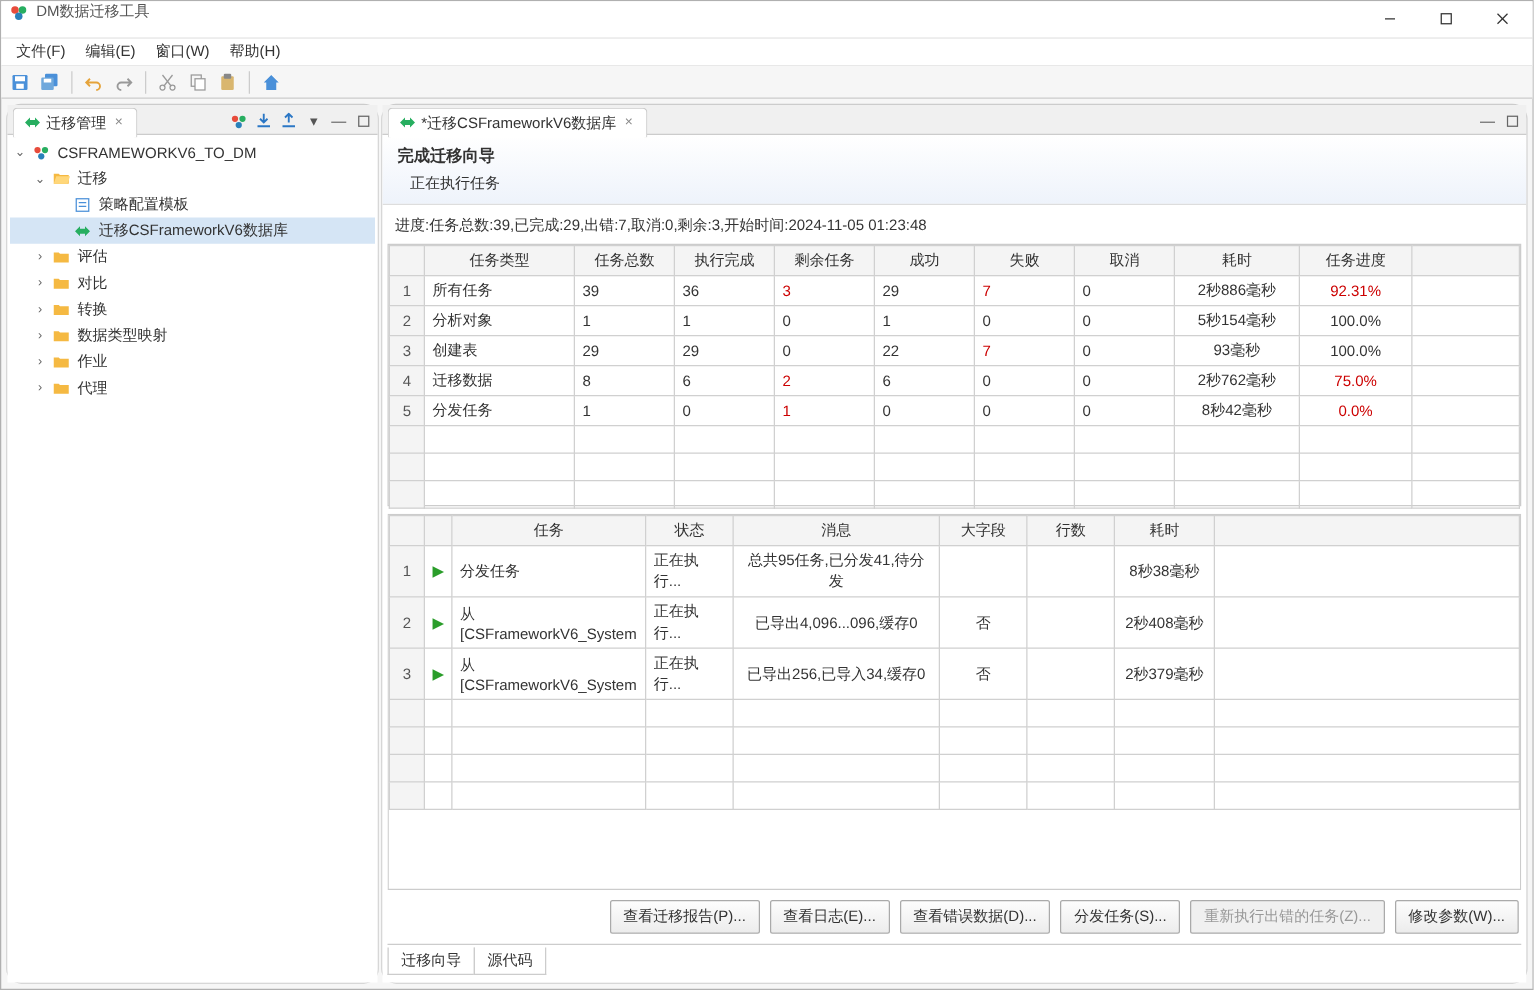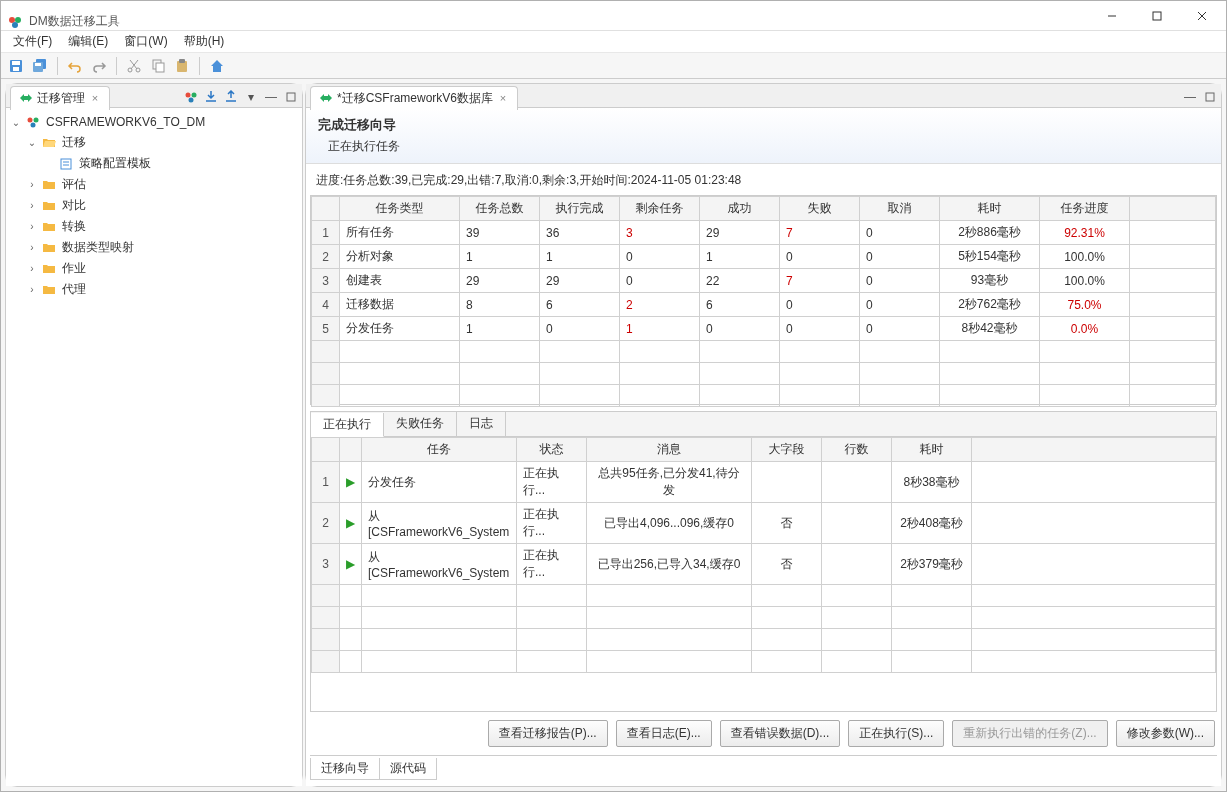--- a/index.html
+++ b/index.html
@@ -1,19 +1,19 @@
 <!DOCTYPE html>
 <html><head>
   <meta charset="utf-8">
   <style>
     * { box-sizing: border-box; margin: 0; padding: 0; }
     body { font-family: "Microsoft YaHei", Tahoma, sans-serif; font-size: 12px; color: #333; background: #fff; overflow: hidden; }
     .window { width: 1227px; height: 792px; border: 1px solid #b0b0b0; display: flex; flex-direction: column; background: #f6f6f6; }
     
-    .titlebar { height: 30px; background: #fff; border-bottom: 1px solid #e0e0e0; display: flex; align-items: flex-end; justify-content: space-between; padding: 0 2px 0 6px; }
+    .titlebar { height: 30px; background: #fff; border-bottom: 1px solid #e0e0e0; display: flex; align-items: flex-start; justify-content: space-between; padding: 0 2px 0 6px; }
     .titlebar-left { display: flex; align-items: center; gap: 6px; }
     .titlebar-icon { width: 16px; height: 16px; display: inline-flex; }
     .titlebar-title { font-size: 12px; color: #555; }
     .win-controls { display: flex; }
     .win-btn { width: 45px; height: 28px; display: flex; align-items: center; justify-content: center; color: #555; }
     
     .menubar { height: 22px; background: #fff; display: flex; align-items: center; padding: 0 4px; border-bottom: 1px solid #e8e8e8; }
     .menuitem { padding: 2px 8px; color: #333; }
     
     .toolbar { height: 26px; background: #f6f6f6; border-bottom: 1px solid #ccc; display: flex; align-items: center; padding: 0 4px; gap: 2px; }
@@ -237,20 +237,28 @@
         </div>
         <div class="tree-node indent-3">
           <span class="tree-icon">
               <svg width="14" height="14">
                 <rect x="2" y="2" width="10" height="10" fill="#fff" stroke="#4a90d9"></rect>
                 <line x1="4" y1="5" x2="10" y2="5" stroke="#4a90d9"></line>
                 <line x1="4" y1="8" x2="10" y2="8" stroke="#4a90d9"></line>
               </svg>
             </span>
           <span class="tree-label">策略配置模板</span>
+        </div>
+        <div class="tree-node indent-3 selected">
+          <span class="tree-icon">
+              <svg width="14" height="14" viewBox="0 0 14 14">
+                <path d="M1 7 L5 3 L5 5 L9 5 L9 3 L13 7 L9 11 L9 9 L5 9 L5 11 Z" fill="#27ae60"></path>
+              </svg>
+            </span>
+          <span class="tree-label">迁移CSFrameworkV6数据库</span>
         </div>
         <div class="tree-node indent-1">
           <span class="tree-toggle">›</span>
           <span class="tree-icon">
               <svg width="14" height="14" viewBox="0 0 14 14">
                 <path d="M1 3 H5 L6 4 H13 V11 H1 Z" fill="#f5b942"></path>
               </svg>
             </span>
           <span class="tree-label">评估</span>
         </div>
@@ -462,25 +470,20 @@
                   <td></td>
                   <td></td>
                   <td></td>
                   <td></td>
                 </tr>
               </tbody>
           </table>
         </div>
 
         <div class="sub-tabs-area">
-          <div class="sub-tabs">
-            <div class="sub-tab active">正在执行</div>
-            <div class="sub-tab">失败任务</div>
-            <div class="sub-tab">日志</div>
-          </div>
           <div class="sub-tab-content">
             <table>
               <colgroup>
                   <col style="width:28px">
                   <col style="width:22px">
                   <col style="width:155px">
                   <col style="width:70px">
                   <col style="width:165px">
                   <col style="width:70px">
                   <col style="width:70px">
@@ -580,21 +583,21 @@
                   </tr>
                 </tbody>
             </table>
           </div>
         </div>
 
         <div class="footer-buttons">
           <button class="btn">查看迁移报告(P)...</button>
           <button class="btn">查看日志(E)...</button>
           <button class="btn">查看错误数据(D)...</button>
-          <button class="btn">正在执行(S)...</button>
+          <button class="btn">分发任务(S)...</button>
           <button class="btn disabled">重新执行出错的任务(Z)...</button>
           <button class="btn">修改参数(W)...</button>
         </div>
 
         <div class="bottom-tabs">
           <div class="bottom-tab active">迁移向导</div>
           <div class="bottom-tab">源代码</div>
         </div>
       </div>
     </div>

